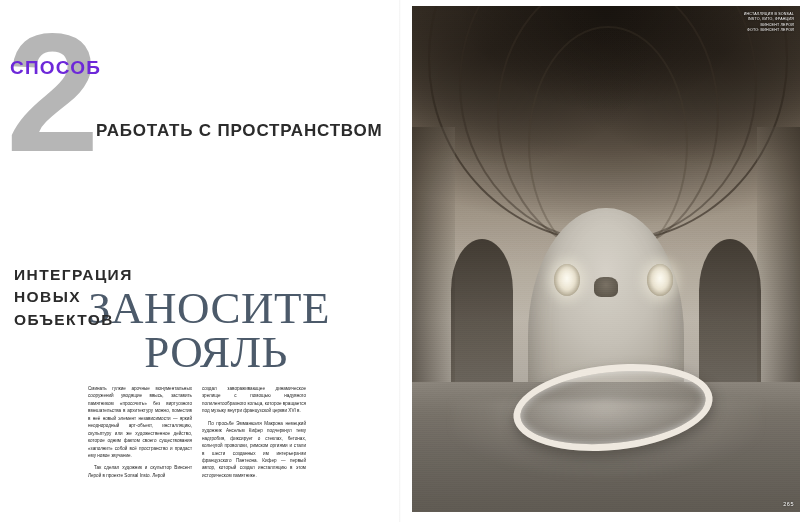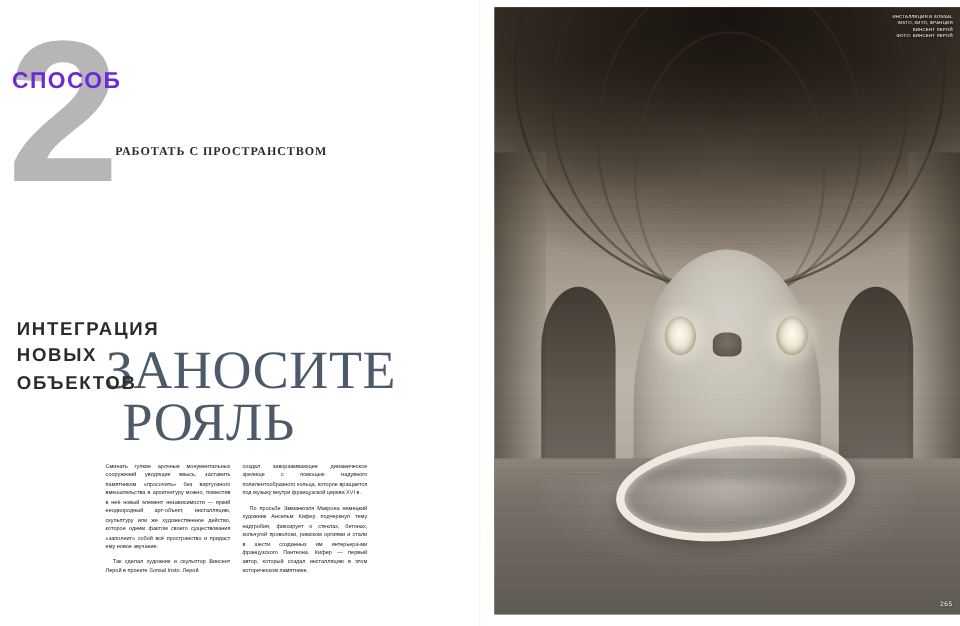--- a/index.html
+++ b/index.html
@@ -52,27 +52,26 @@
     font-weight: bold;
     letter-spacing: 1.2px;
     color: #6d28d9;
     z-index: 3;
   }
 
   .method-title {
     position: absolute;
     left: 96px;
     top: 120px;
-    font-size: 10px;
+    font-size: 17px;
     font-weight: bold;
     letter-spacing: 0.8px;
     line-height: 1.35;
     color: #2b2b2b;
     z-index: 3;
-    font-family: Liberation Serif, serif;
   }
 
   .section-kicker {
     position: absolute;
     left: 14px;
     top: 264px;
     font-size: 15.5px;
     font-weight: bold;
     letter-spacing: 1.4px;
     line-height: 1.45;
@@ -88,20 +87,21 @@
     font-family: "Liberation Serif", serif;
     font-size: 45px;
     line-height: 0.98;
     color: #4c5a6a;
     letter-spacing: 0.5px;
     z-index: 2;
   }
   .headline .line2 {
     display: block;
     padding-left: 14px;
+    text-align: center;
   }
 
   .body-cols {
     position: absolute;
     left: 88px;
     top: 385px;
     width: 218px;
     display: flex;
     gap: 10px;
     z-index: 3;

